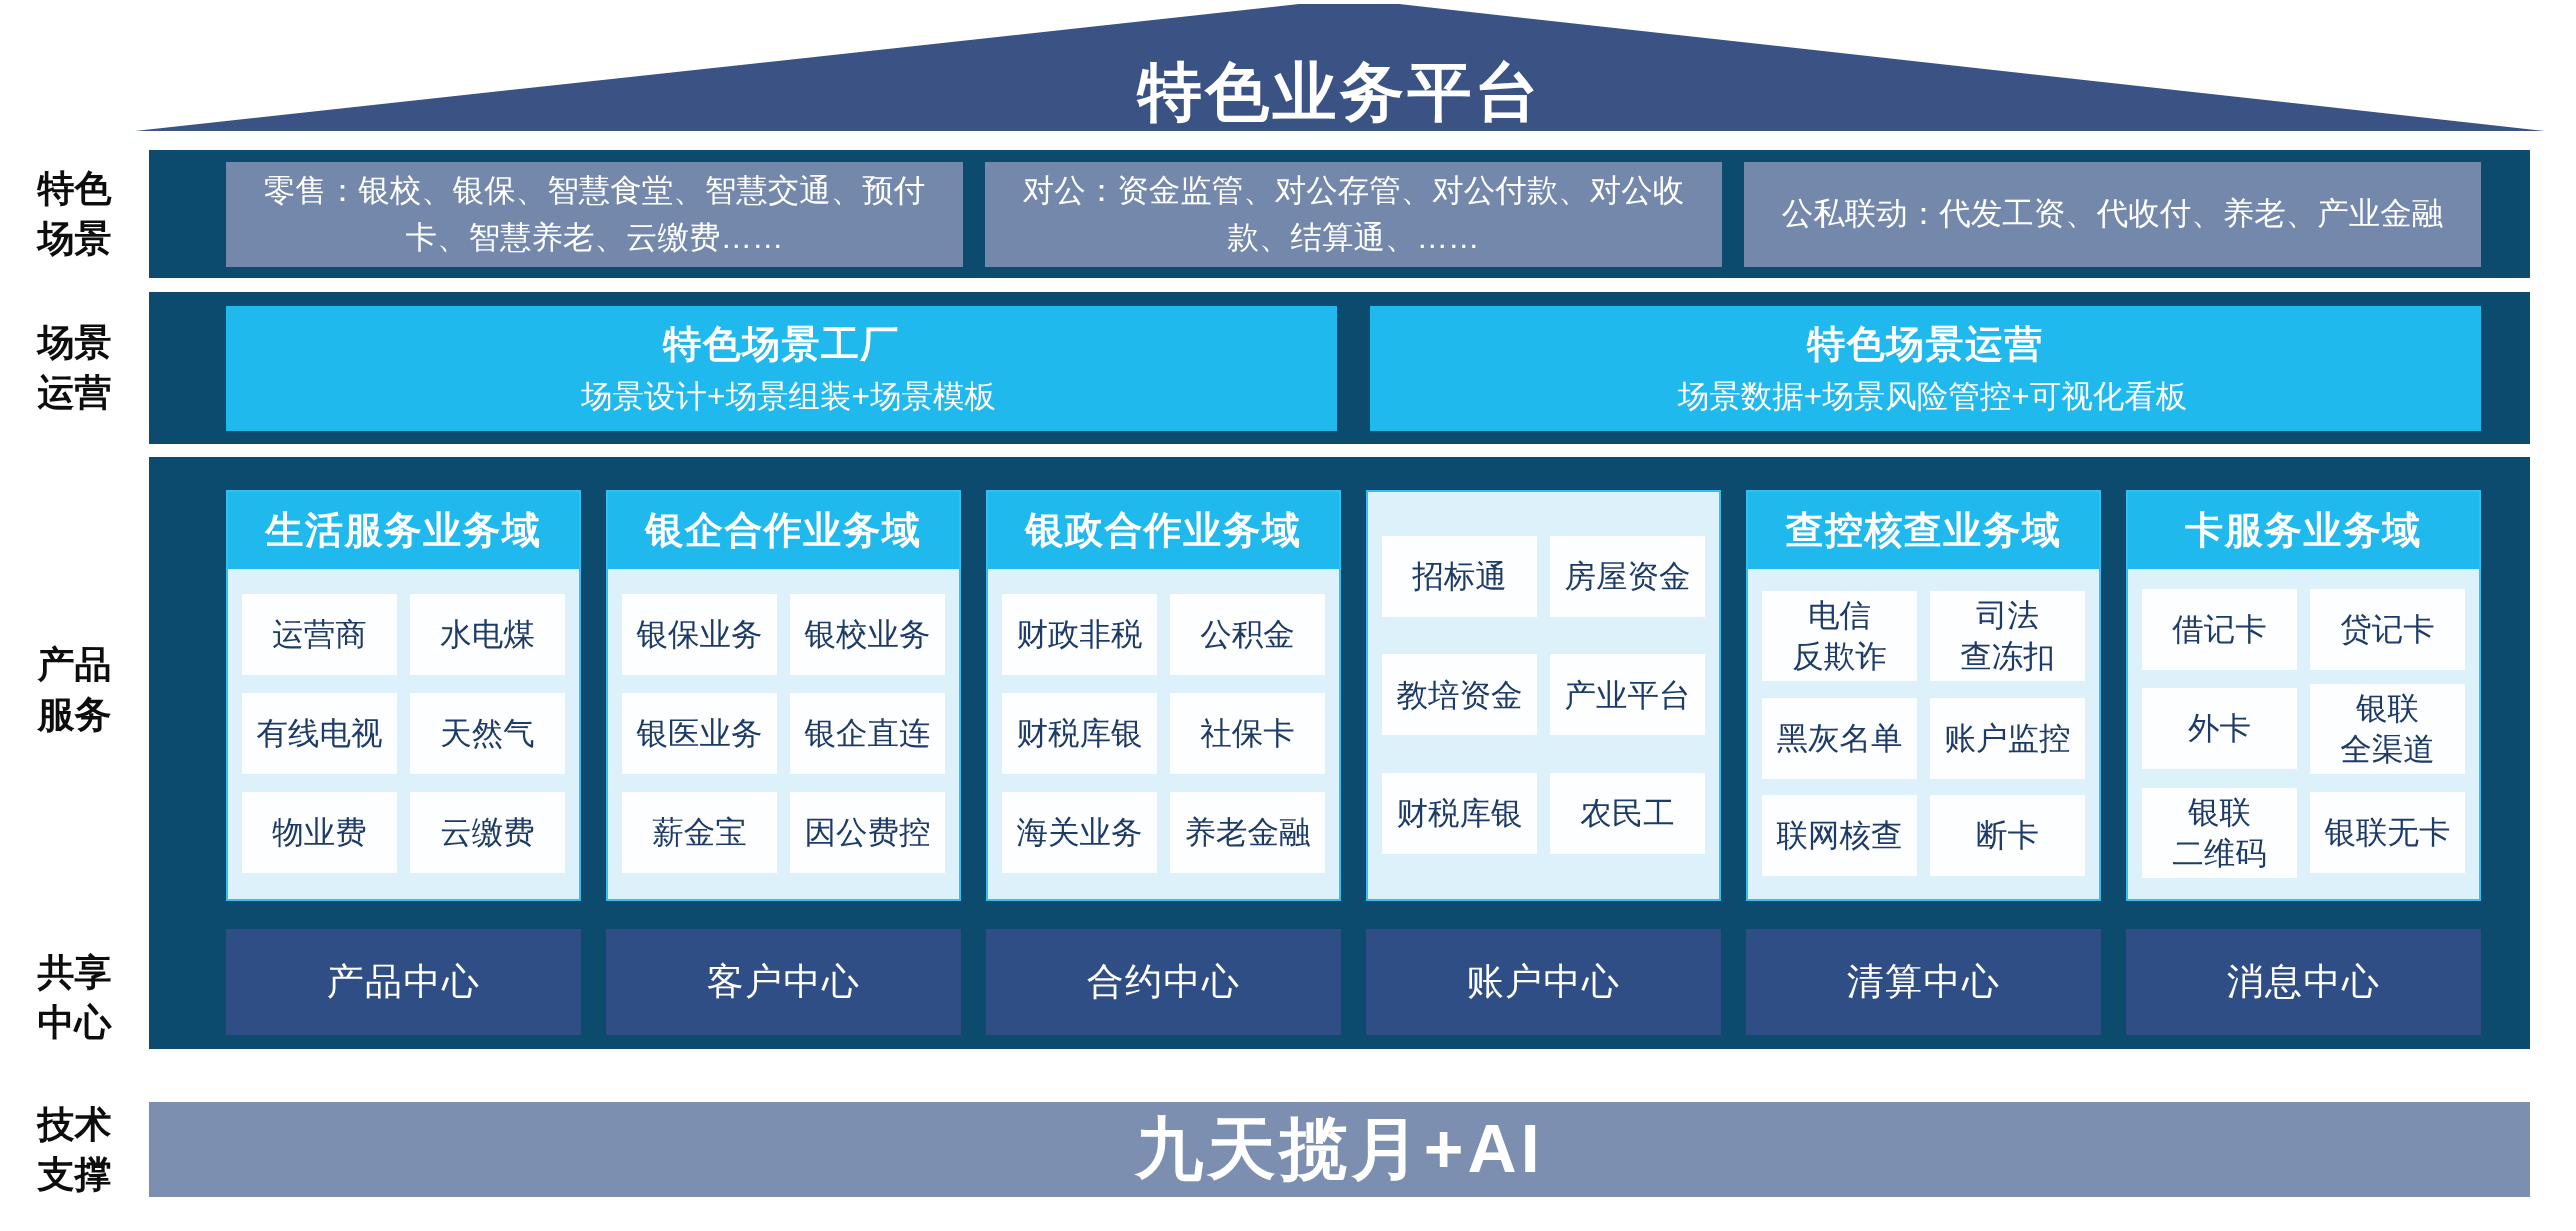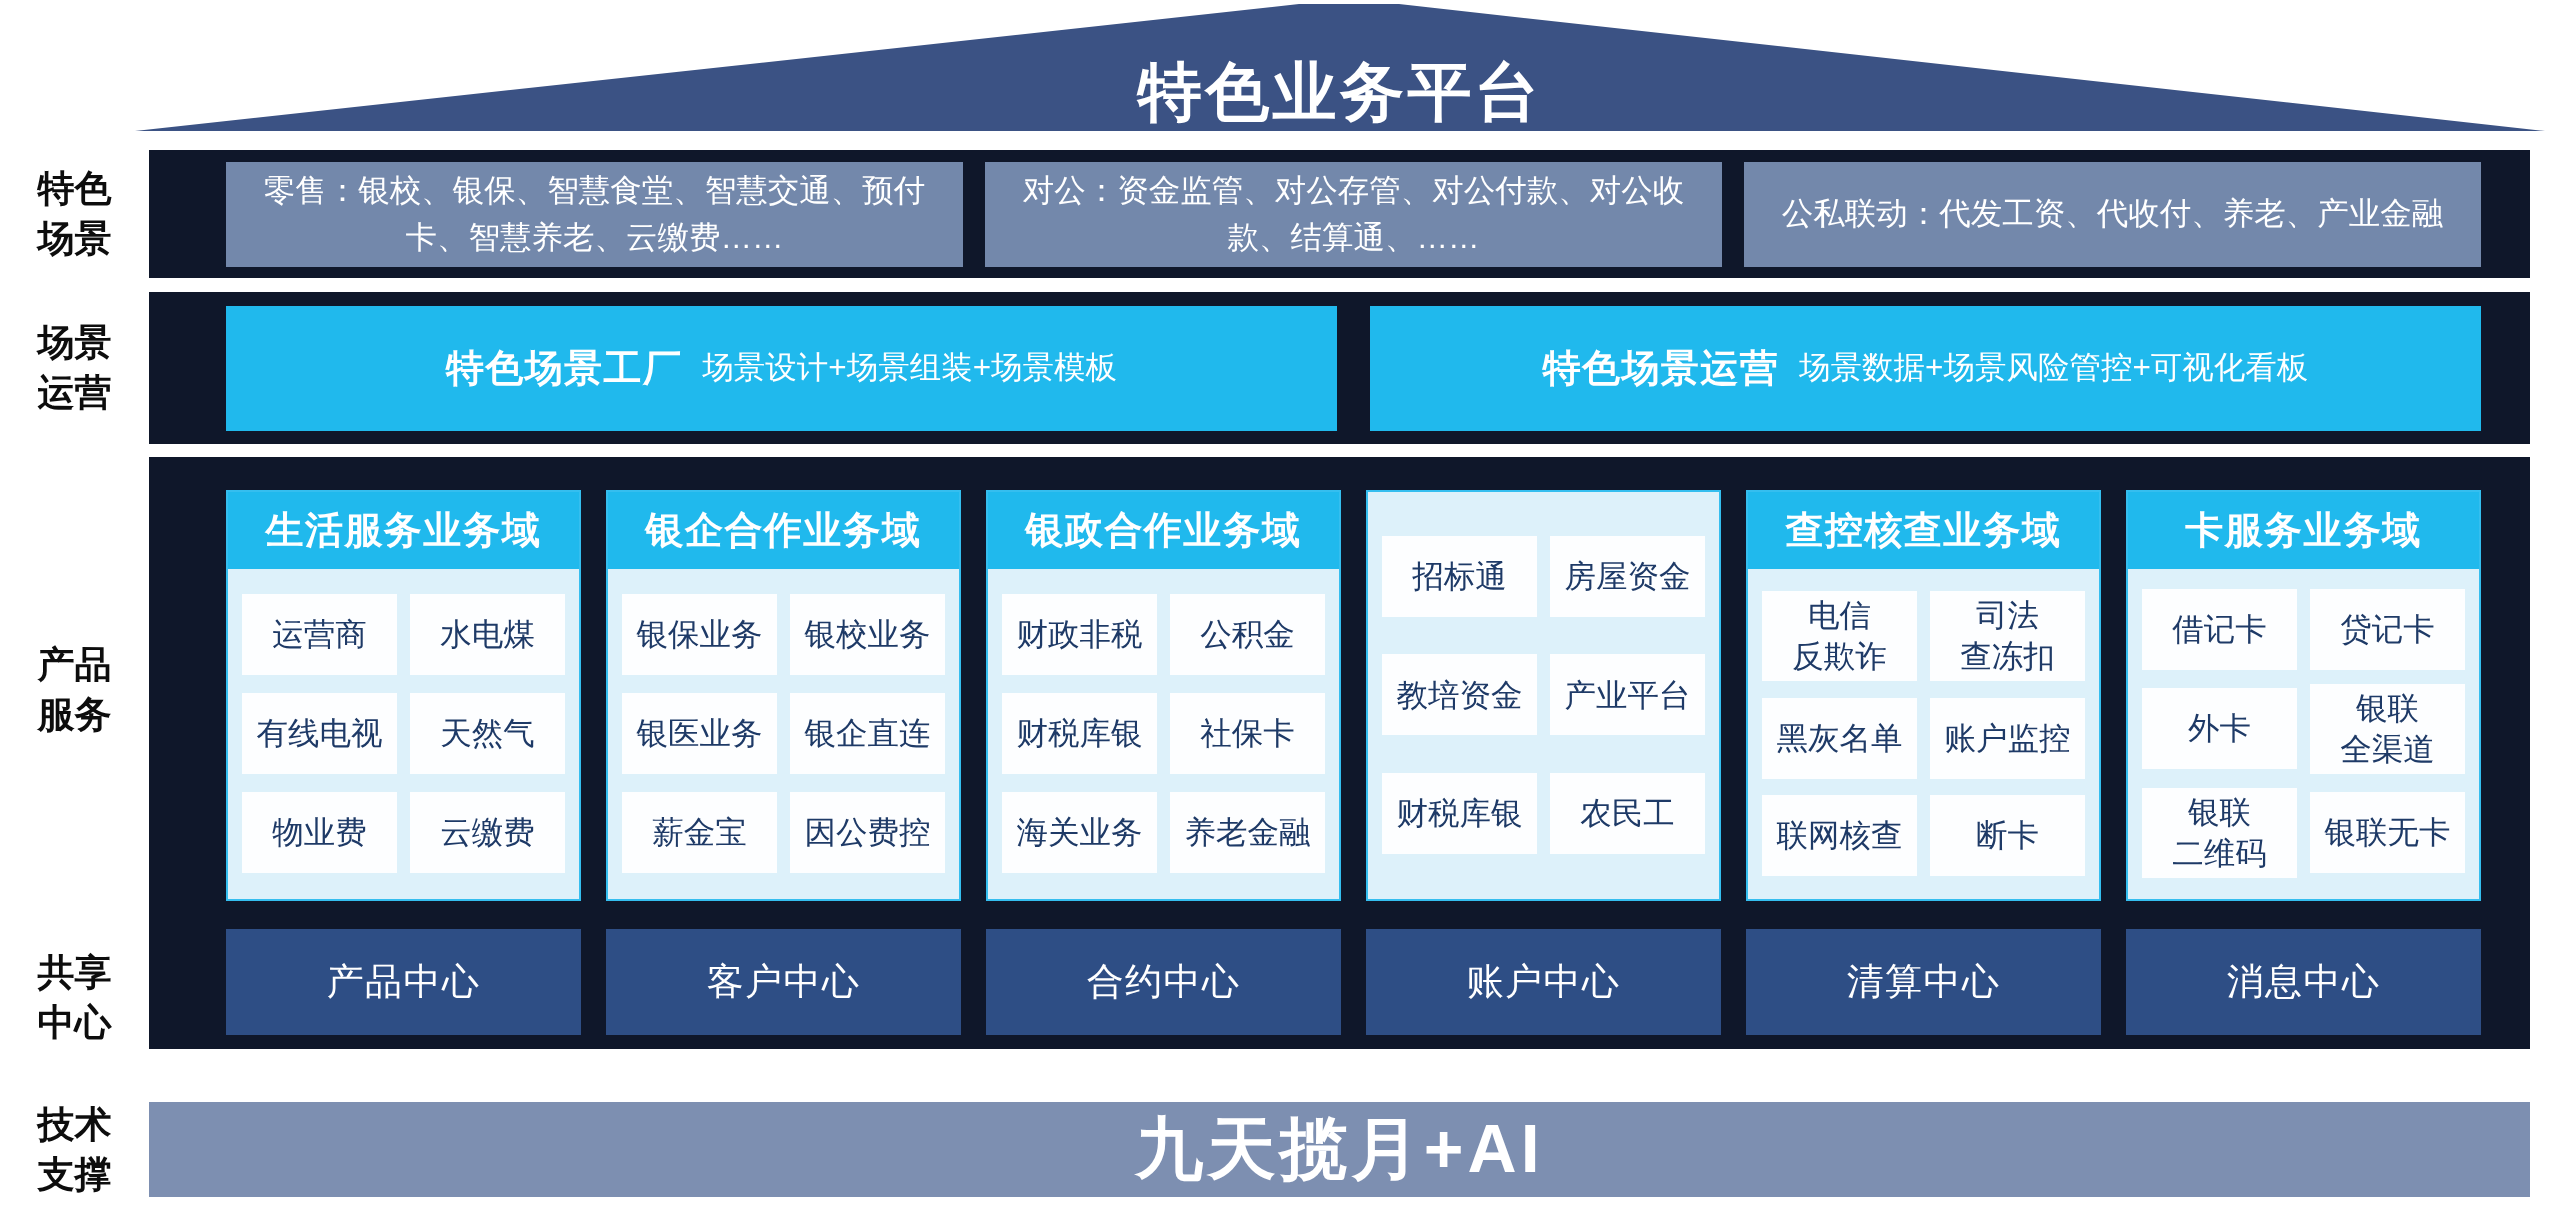--- a/index.html
+++ b/index.html
@@ -16,38 +16,38 @@
     position:absolute;top:49px;left:1340px;transform:translateX(-50%);
     font-size:64px;font-weight:bold;color:#ffffff;letter-spacing:3.4px;white-space:nowrap;
   }
   
   .row-label{
     position:absolute;left:0;width:149px;text-align:center;transform:translateY(-50%);
     font-size:37px;font-weight:600;color:#0d0d0d;line-height:1.35;white-space:pre-line;
   }
   
   .band{
-    position:absolute;left:149px;width:2381px;background:#0f172a;
+    position:absolute;left:149px;width:2381px;background:#0c4a6e;
     display:flex;align-items:center;box-sizing:border-box;
     padding:0 49px 0 77px;gap:22px;
   }
   .band-scene{top:150px;height:128px;}
   .band-operation{top:292px;height:152px;gap:33px;}
   .band-product{top:457px;height:476px;gap:25px;}
   .band-share{top:915px;height:134px;gap:25px;}
   
   .scene-box{
     flex:1;height:105px;background:#7388AB;color:#ffffff;
     display:flex;align-items:center;justify-content:center;text-align:center;
     font-size:31.5px;line-height:1.5;padding:0 19px;box-sizing:border-box;
   }
   
   .op-box{
     flex:1;height:125px;background:#20B9ED;color:#ffffff;
-    display:flex;flex-direction:row;align-items:center;justify-content:center;gap:6px;
+    display:flex;flex-direction:column;align-items:center;justify-content:center;gap:6px;
   }
   .op-title{font-size:38px;font-weight:bold;letter-spacing:1.4px;}
   .op-sub{font-size:31.5px;margin-left:14px;}
   
   .domain{
     flex:1;height:411px;background:#DDF1FA;border:2.1px solid #35BEEF;box-sizing:border-box;
     display:flex;flex-direction:column;
   }
   .domain-header{
     flex:none;height:77px;background:#20B9ED;color:#ffffff;

